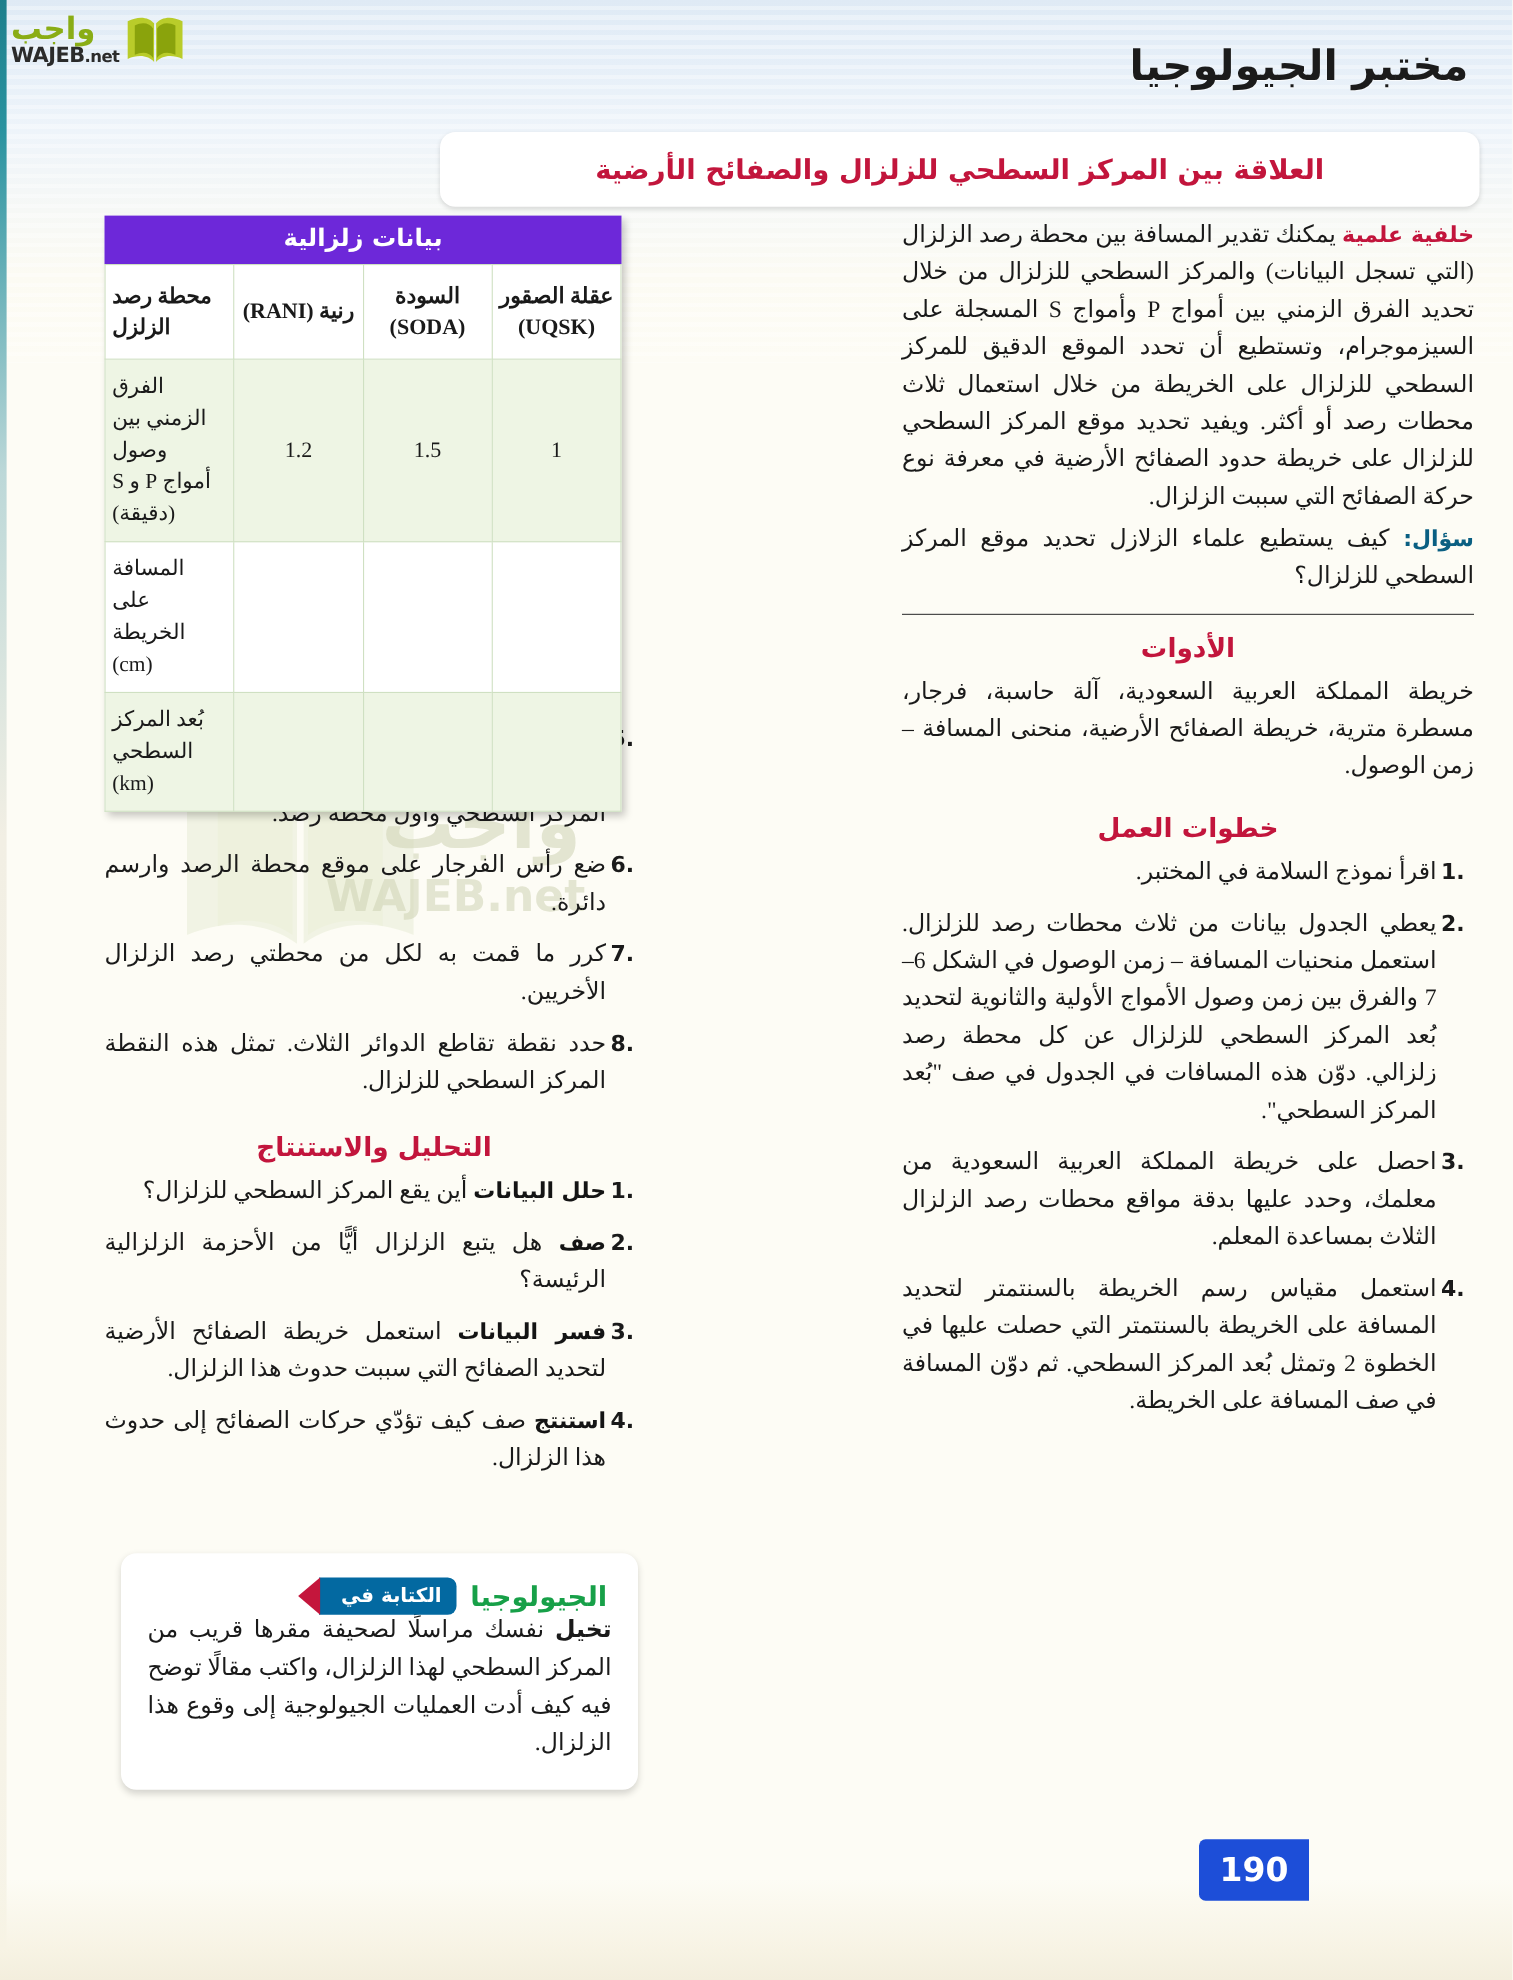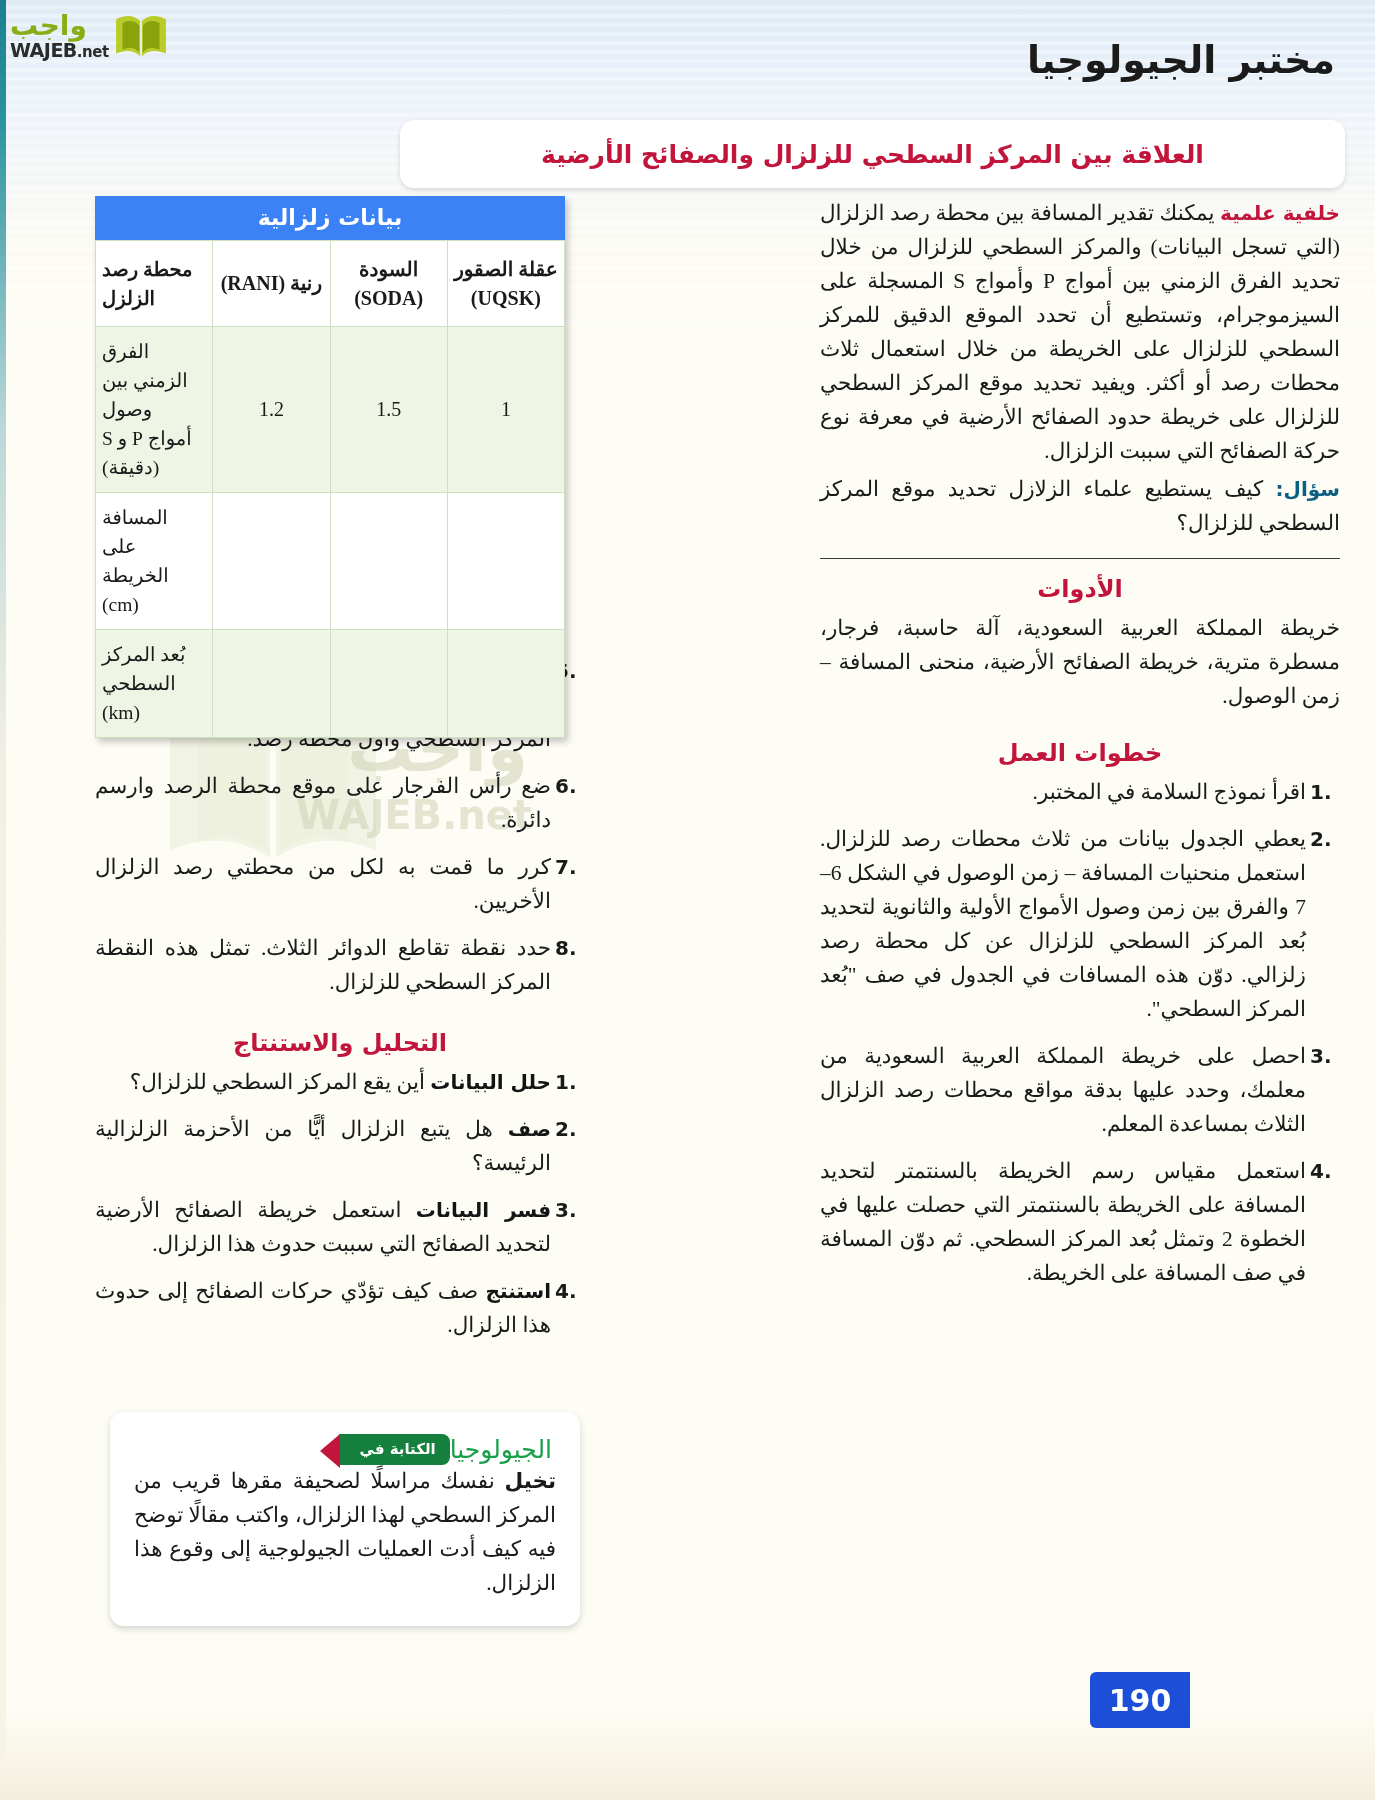--- a/index.html
+++ b/index.html
@@ -219,21 +219,21 @@
     background: #fff;
     z-index: 12;
   }
   table.seis {
     border-collapse: collapse;
     width: 100%;
     table-layout: fixed;
   }
   table.seis caption {
     caption-side: top;
-    background: #3b82f6;
+    background: #6d28d9;
     color: #ffffff;
     font-family: "DejaVu Sans", sans-serif;
     font-weight: 700;
     font-size: 22px;
     padding: 9px 0 10px 0;
     letter-spacing: .2px;
   }
   table.seis th, table.seis td {
     border: 1px solid #cfe0c2;
     font-size: 20px;
@@ -266,43 +266,44 @@
     z-index: 14;
   }
   .write-tag {
     position: absolute;
     right: 0px; top: 22px;
     display: flex; align-items: center;
     direction: rtl;
   }
   .tag-arrow {
     position: relative;
-    background: #15803d;
+    background: #0369a1;
     color: #ffffff;
     font-family: "DejaVu Sans", sans-serif;
     font-weight: 700;
-    font-size: 15px;
+    font-size: 18px;
     padding: 6px 14px 7px 20px;
     border-radius: 0 8px 8px 0;
   }
   .tag-arrow::after {
     content: "";
     position: absolute;
     left: -19px; top: 0;
     width: 0; height: 0;
     border-top: 17px solid transparent;
     border-bottom: 17px solid transparent;
     border-right: 20px solid #c4163c;
   }
   .tag-word {
     font-family: "DejaVu Sans", sans-serif;
-    font-weight: 400;
+    font-weight: 700;
     font-size: 25px;
     color: #17a048;
     margin-right: 28px;
+    margin-left: 12px;
   }
   .write-body {
     font-size: 21.5px;
     line-height: 34px;
     color: #1a1a1a;
     text-align: justify;
     margin: 0;
   }
   .write-body .first-word {
     font-family: "DejaVu Sans", sans-serif;

